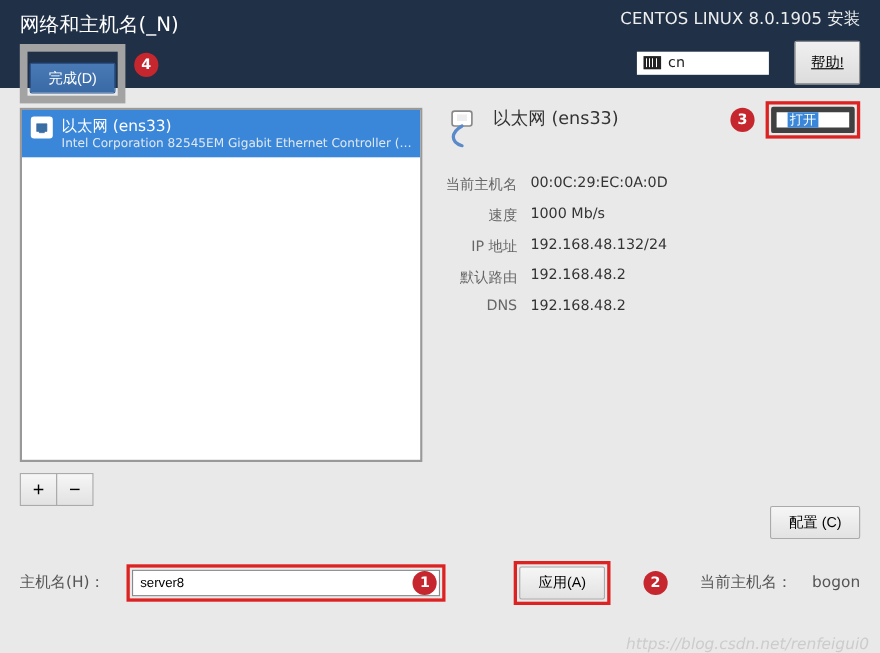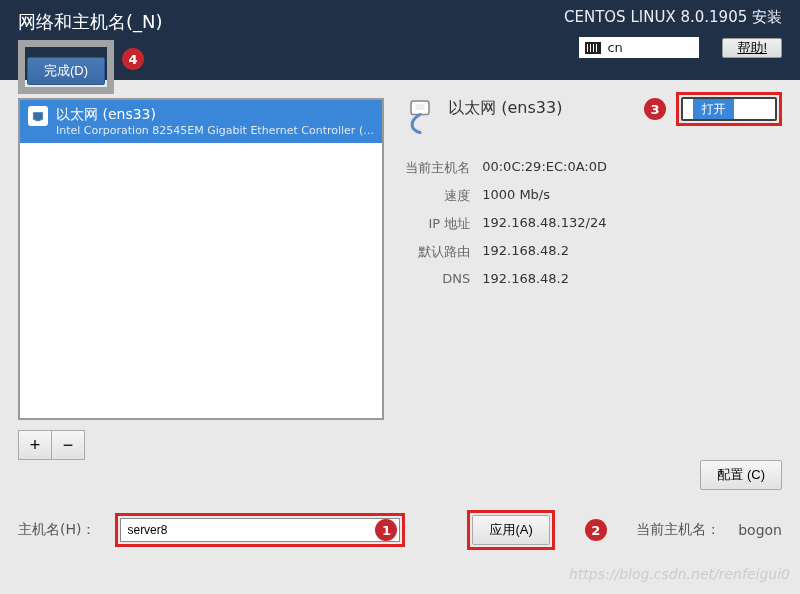--- a/index.html
+++ b/index.html
@@ -77,21 +77,21 @@
     }
     .kb-icon::after {
       content: '';
       position: absolute;
       inset: 2px;
       background: repeating-linear-gradient(90deg, #fff 0 1px, #222 1px 3px);
     }
     .help-btn {
       background: linear-gradient(#f0f0f0, #dcdcdc);
       border: 1px solid #999;
-      padding: 0 14px;
+      padding: 10px 14px;
       font-size: 13px;
       cursor: pointer;
       border-radius: 2px;
       text-decoration: underline;
     }
     .content {
       display: flex;
       padding: 18px 18px 0 18px;
       gap: 18px;
       height: 380px;
@@ -157,23 +157,23 @@
     }
     .right-title-box { flex: 1; }
     .right-title { font-size: 16px; color: #333; }
     .right-status { font-size: 13px; color: #555; margin-top: 2px; }
     .toggle-wrap {
       border: 3px solid #d22;
       padding: 2px;
       margin-top: -6px;
     }
     .toggle {
-      width: 96px; height: 24px;
-      background: #fff;
-      border: 2px solid #404040;
+      width: 76px; height: 24px;
+      background: #fff;
+      border: 5px solid #404040;
       border-radius: 2px;
       display: flex;
       cursor: pointer;
       padding-left: 10px;
     }
     .toggle-on {
       flex: 0 0 50%;
       background: #3a87d9;
       color: #fff;
       font-size: 12px;
@@ -259,21 +259,21 @@
       align-items: center;
       justify-content: center;
       position: absolute;
     }
     .badge-inline {
       position: static;
     }
     .watermark {
       position: absolute;
       right: 10px;
-      bottom: 12px;
+      bottom: 0;
       color: #ccc;
       font-size: 14px;
       font-style: italic;
     }
   </style>
 </head>
 <body>
 
 <div class="topbar">
   <div class="page-title">网络和主机名(_N)</div>

